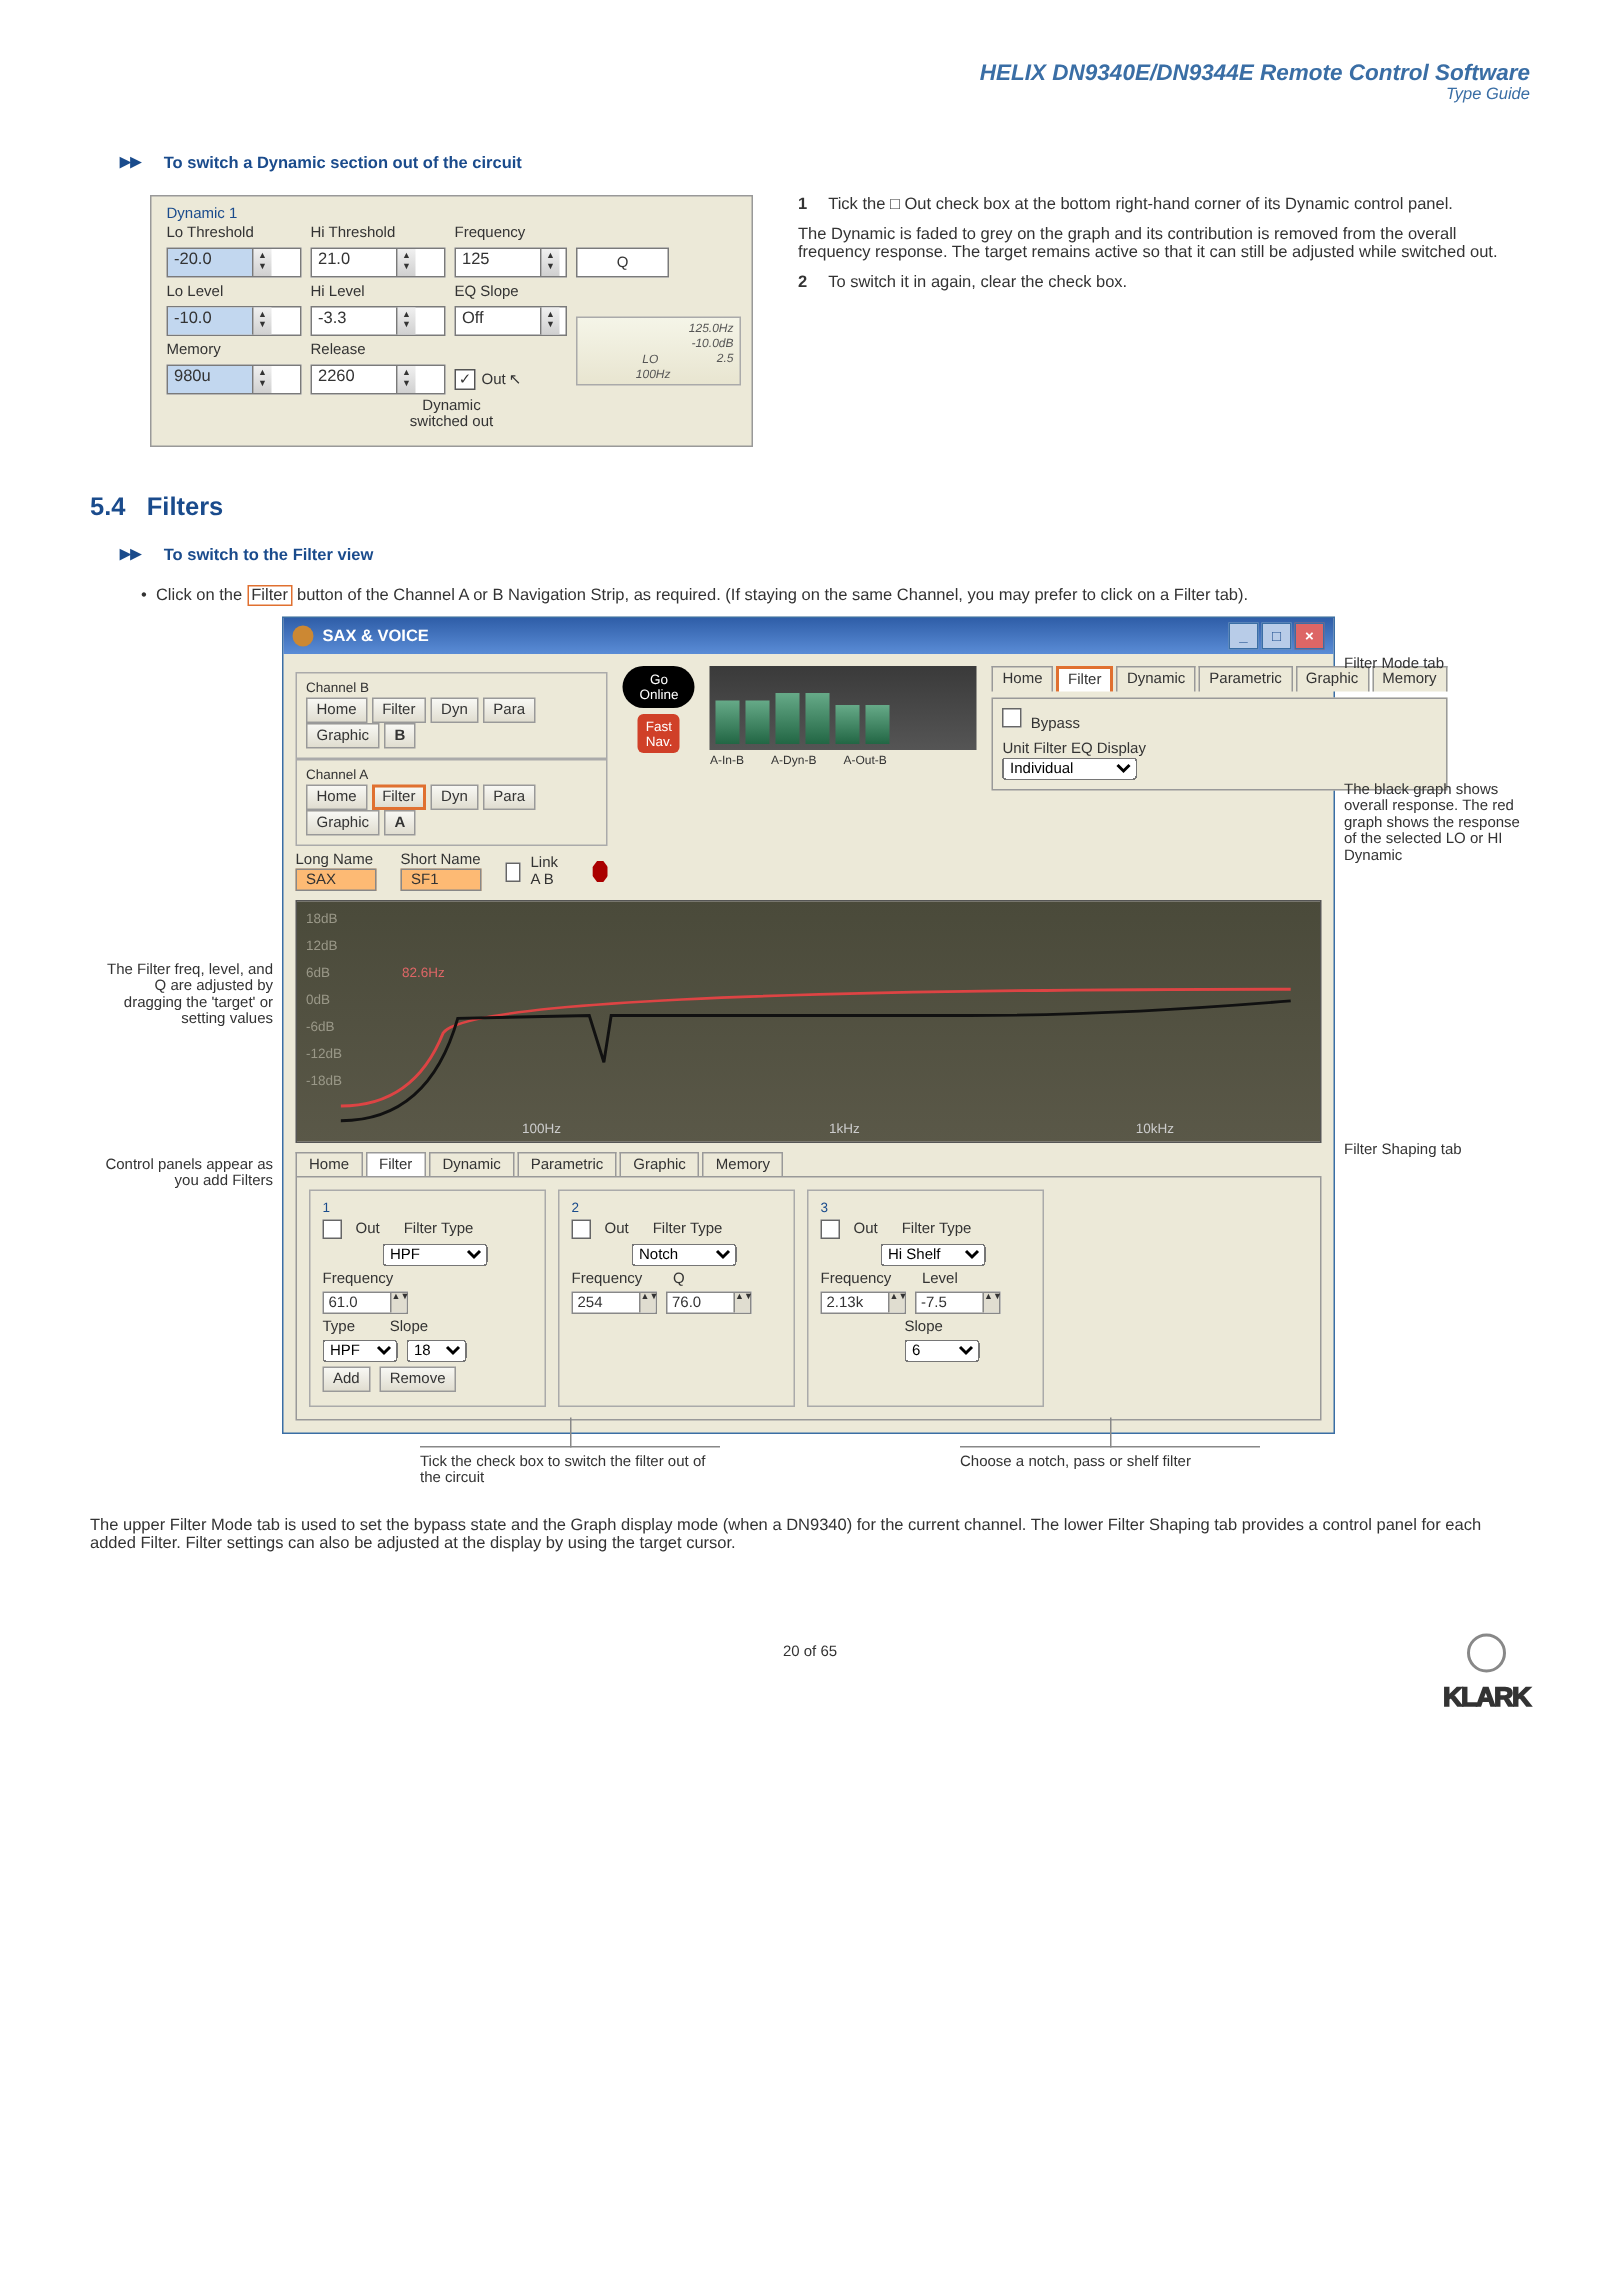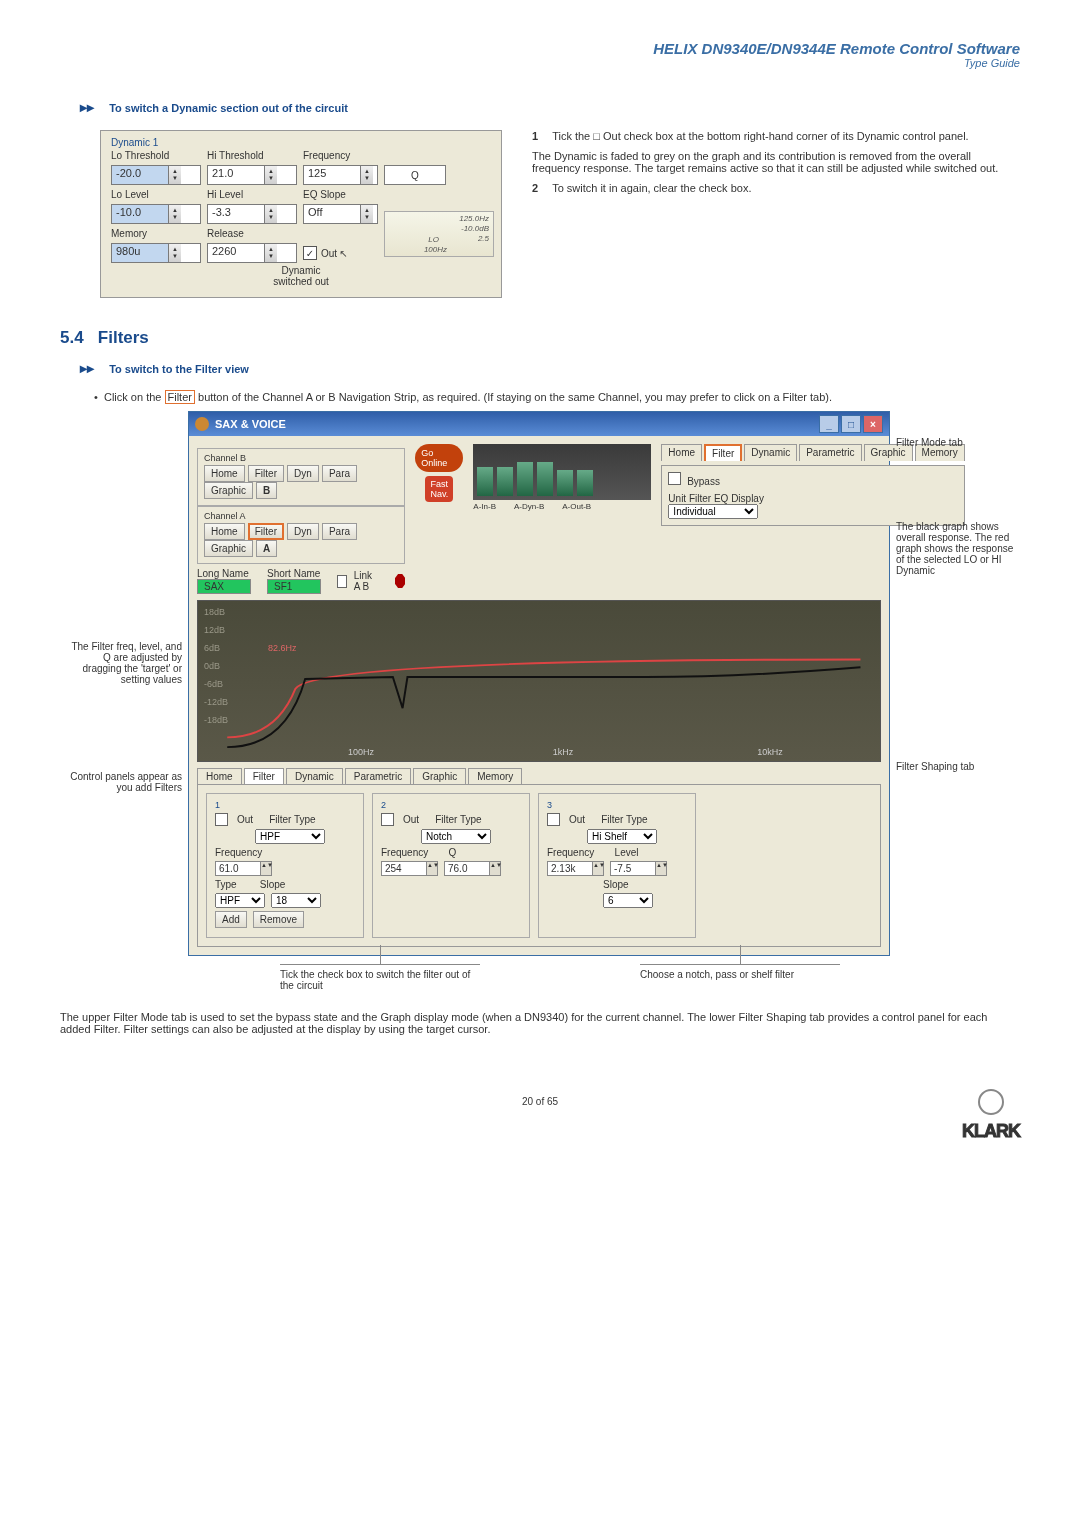--- a/index.html
+++ b/index.html
@@ -184,36 +184,36 @@
 .ch-panel .lbl { font-size: 9px; color: #333; margin-bottom: 2px; }
 .btn {
   background: linear-gradient(#f8f8f4,#e0ddd0);
   border: 1px solid #999;
   padding: 2px 6px;
   font-size: 10px;
   display: inline-block;
 }
 .btn.active { border: 2px solid #e07030; padding: 1px 5px; }
 .go-btn {
-  background: #c2410c; color: #fff; padding: 4px 6px;
-  font-size: 9px; width: 36px;
+  background: #000000; color: #fff; padding: 4px 6px;
+  font-size: 9px; text-align: center; width: 36px;
   border-radius: 14px;
 }
 .fast-btn {
   background: #d04028; color: #fff; padding: 3px 5px;
   font-size: 9px; border-radius: 4px;
 }
 .mini-bars {
   width: 170px; height: 48px;
   background: linear-gradient(#3a3a3a,#555);
   display: flex; align-items: flex-end; gap: 4px; padding: 4px;
 }
 .mini-bars .bar { width: 16px; background: linear-gradient(#6a8,#264); }
 .name-field {
-  background: #22c55e; border: 1px solid #888; padding: 1px 6px;
+  background: #fdba74; border: 1px solid #888; padding: 1px 6px;
   font-size: 10px; display: inline-block; min-width: 40px;
 }
 .link-chk { display:inline-flex; gap:4px; align-items:center; font-size:10px; }
 .octa { width:14px; height:14px; background:#a00; clip-path: polygon(30% 0,70% 0,100% 30%,100% 70%,70% 100%,30% 100%,0 70%,0 30%); }
 
 .right-nav { margin-left: auto; }
 .right-nav .tabs { display:flex; gap:2px; margin-bottom:4px; }
 .right-nav .tabs .tab {
   background: #ece9d8; border:1px solid #999; border-bottom:none;
   padding: 2px 6px; font-size: 10px;
@@ -554,21 +554,21 @@
             </div>
           <div class="row">
               <span class="spn">
                 <span class="v">61.0</span>
                 <span class="a">▲▼</span>
               </span>
             </div>
           <div class="row"><span>Type</span>&nbsp;&nbsp;&nbsp;&nbsp;<span>Slope</span></div>
           <div class="row">
             <select style="width:50px;"><option>HPF</option></select>
-            <select style="width:50px;"><option>18</option></select>
+            <select style="width:40px;"><option>18</option></select>
           </div>
           <div class="row">
             <span class="btn">Add</span>
             <span class="btn">Remove</span>
           </div>
         </div>
 
         <div class="filter-group">
           <div class="num">2</div>
           <div class="row">

